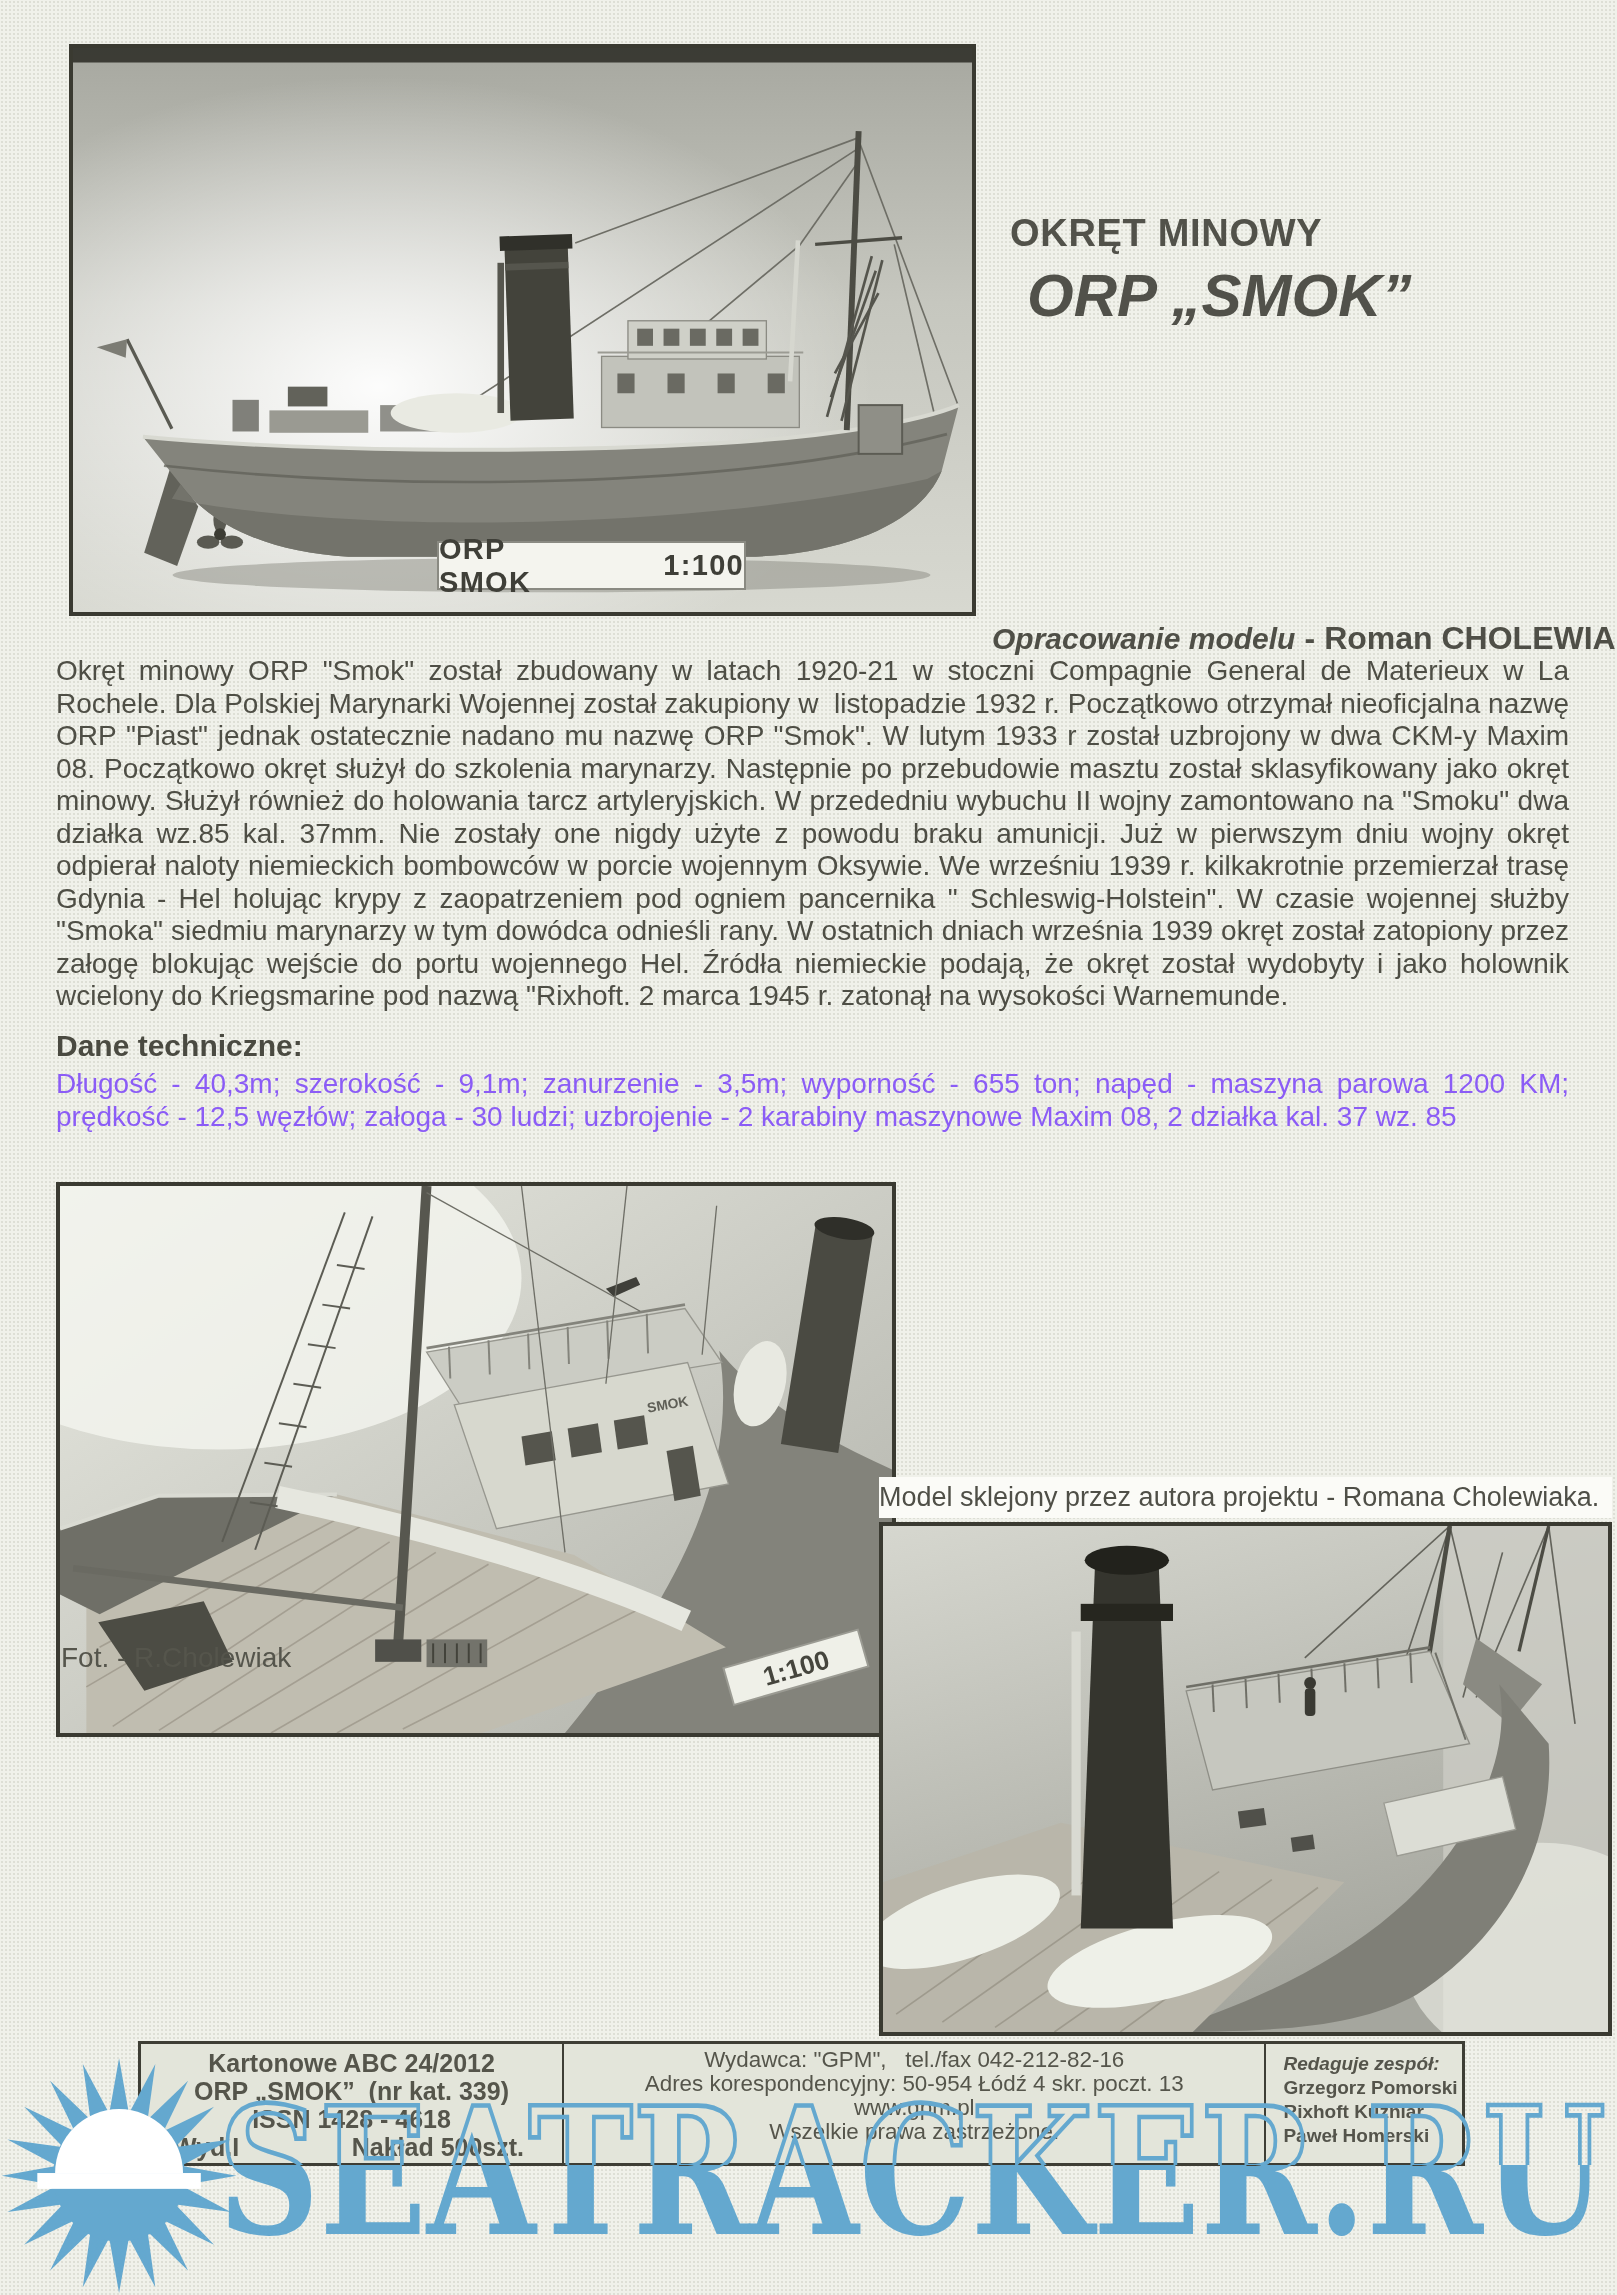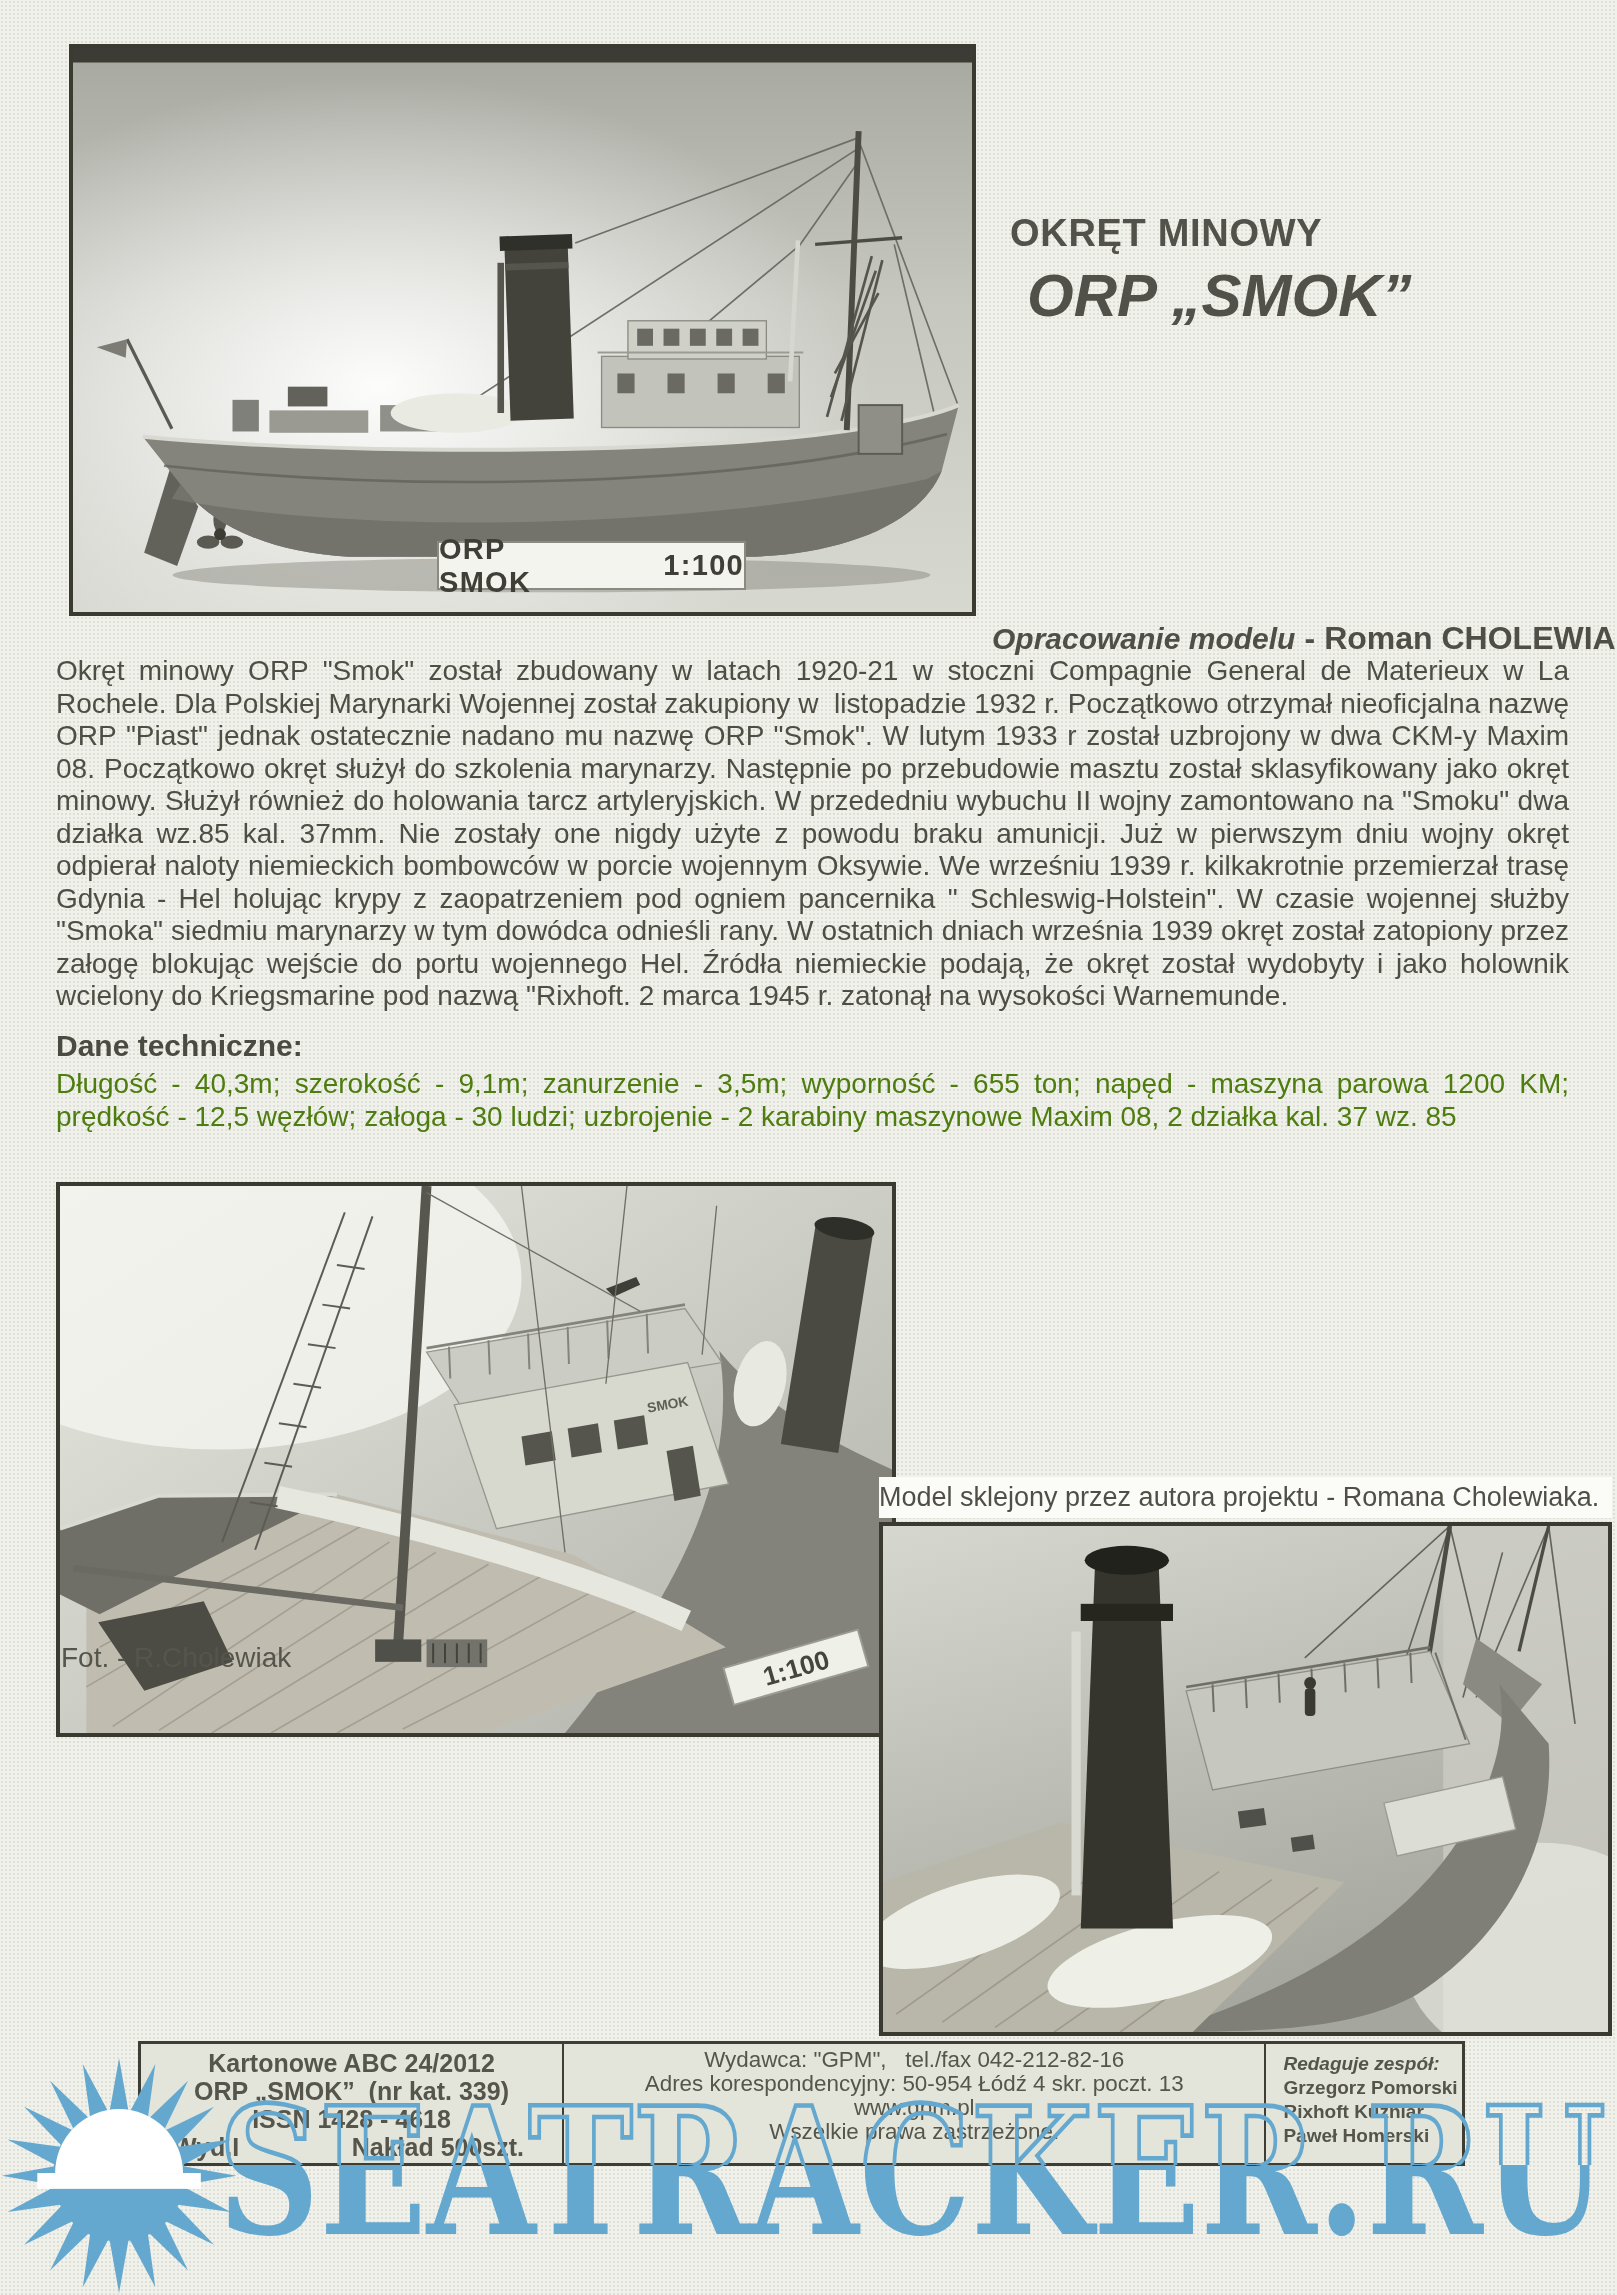--- a/index.html
+++ b/index.html
@@ -43,21 +43,21 @@
   
   .body-text{
     position:absolute;left:56px;top:655px;width:1513px;margin:0;
     font-size:28px;line-height:32.5px;text-align:justify;white-space:pre-wrap;color:#4e4e45;
   }
   .tech-heading{
     position:absolute;left:56px;top:1029px;font-size:30px;font-weight:bold;color:#4a4a41;
   }
   .tech-text{
     position:absolute;left:56px;top:1068px;width:1513px;margin:0;
-    font-size:28px;line-height:32.5px;text-align:justify;white-space:pre-wrap;color:#4d7c0f;
+    font-size:28px;line-height:32.5px;text-align:justify;white-space:pre-wrap;color:#8b5cf6;
   }
 
   
   .photo-deck{left:56px;top:1182px;width:840px;height:555px;}
   .caption-fot{
     position:absolute;left:61px;top:1642px;font-size:28px;color:#55554c;
   }
   .caption-model{
     position:absolute;left:879px;top:1477px;width:733px;height:41px;
     background:#fbfbf7;font-size:27px;color:#4f4f47;

